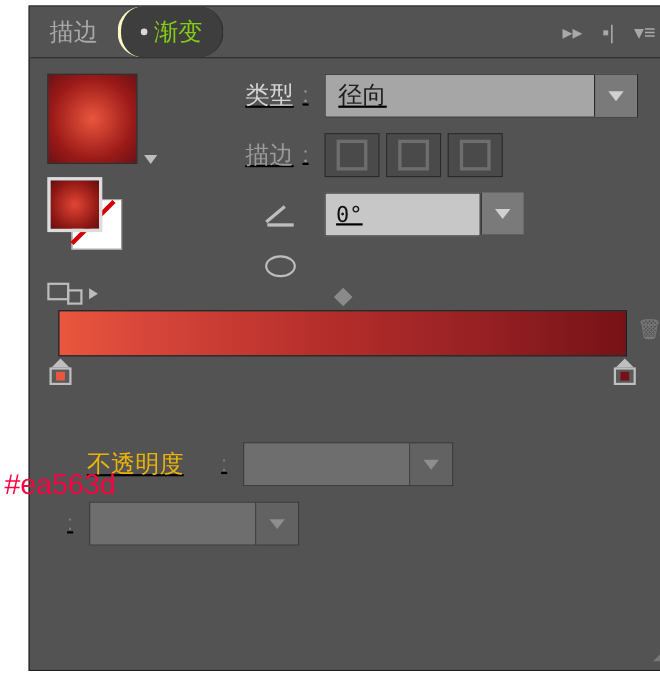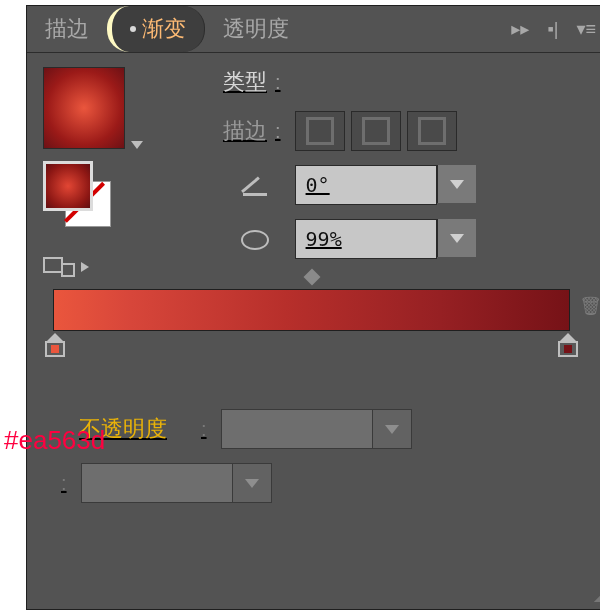--- a/index.html
+++ b/index.html
@@ -1,21 +1,21 @@
 <!DOCTYPE html>
 <html><head>
 <meta charset="utf-8">
 <style>
 html,body{margin:0;padding:0;background:#fff;font-family:"Microsoft YaHei",Arial,sans-serif;}
 .stage{position:relative;width:600px;height:613px;background:#fff;}
 .panel{position:absolute;left:26px;top:5px;width:587px;height:605px;background:#535353;border:1px solid #1f1f1f;box-sizing:border-box;}
 
 .tabs{display:flex;align-items:stretch;height:46px;background:#535353;border-bottom:1px solid #2c2c2c;}
 .tab{padding:0 18px;display:flex;align-items:center;color:#a8a8a8;font-size:22px;cursor:pointer;}
-.tab.active{background:#3e3e3e;color:#fdba74;border-left:5px solid #fef9c3;border-right:1px solid #2c2c2c;border-radius:22px;}
+.tab.active{background:#3e3e3e;color:#84cc16;border-left:3px solid #fef9c3;border-right:1px solid #2c2c2c;border-radius:22px;}
 .tab .dot{width:6px;height:6px;background:#a8a8a8;border-radius:50%;margin-right:6px;}
 .tab.active .dot{background:#d8d8d8;}
 .tab-icons{margin-left:auto;display:flex;align-items:center;gap:18px;padding-right:16px;color:#a8a8a8;}
 .tab-icons span{font-size:18px;}
 
 .body{position:relative;height:calc(100% - 46px);box-sizing:border-box;padding:14px 32px 0 16px;text-decoration:underline;}
 .row{display:flex;align-items:center;margin-bottom:14px;}
 
 .leftcol{position:absolute;left:16px;top:14px;width:110px;}
 .bigswatch{width:80px;height:80px;border:1px solid #2a2a2a;background:radial-gradient(circle at 50% 50%, #ea563d 0%, #9b1a18 65%, #6c1115 100%);}
@@ -78,23 +78,20 @@
   <div class="panel">
 
     <div class="tabs">
       <div class="tab">
         <span>描边</span>
       </div>
       <div class="tab active">
         <span class="dot"></span>
         <span>渐变</span>
       </div>
-      <div class="tab">
-        <span>透明度</span>
-      </div>
       <div class="tab-icons">
         <span>▸▸</span>
         <span>▪|</span>
         <span>▾≡</span>
       </div>
     </div>
 
     <div class="body">
 
       <div class="leftcol">
@@ -113,20 +110,26 @@
           </div>
           <div class="arrow-r"></div>
         </div>
       </div>
 
       <div class="form">
 
         <div class="row">
           <span class="label active">类型</span>
           <span class="colon">:</span>
+          <div class="select">
+            <span class="select-text">径向</span>
+            <div class="select-btn">
+                <div class="dntri"></div>
+              </div>
+          </div>
         </div>
 
         <div class="row">
           <span class="label">描边</span>
           <span class="colon">:</span>
           <div class="strokebtns">
             <div class="sqbtn">
                 <div class="inner"></div>
               </div>
             <div class="sqbtn">
@@ -151,26 +154,20 @@
           </div>
         </div>
 
         <div class="row">
           <div class="anglelabel">
             <div class="ratioicon">
                 <div class="ell"></div>
               </div>
           </div>
           <span class="colon" style="visibility:hidden;">:</span>
-          <div class="inputgrp">
-            <div class="input">99%</div>
-            <div class="select-btn">
-                <div class="dntri"></div>
-              </div>
-          </div>
         </div>
 
       </div>
 
       <div class="gradwrap">
         <div class="diamond"></div>
         <div class="gradbar"></div>
         <div class="stop left">
           <div class="roof"></div>
             <div class="house">

